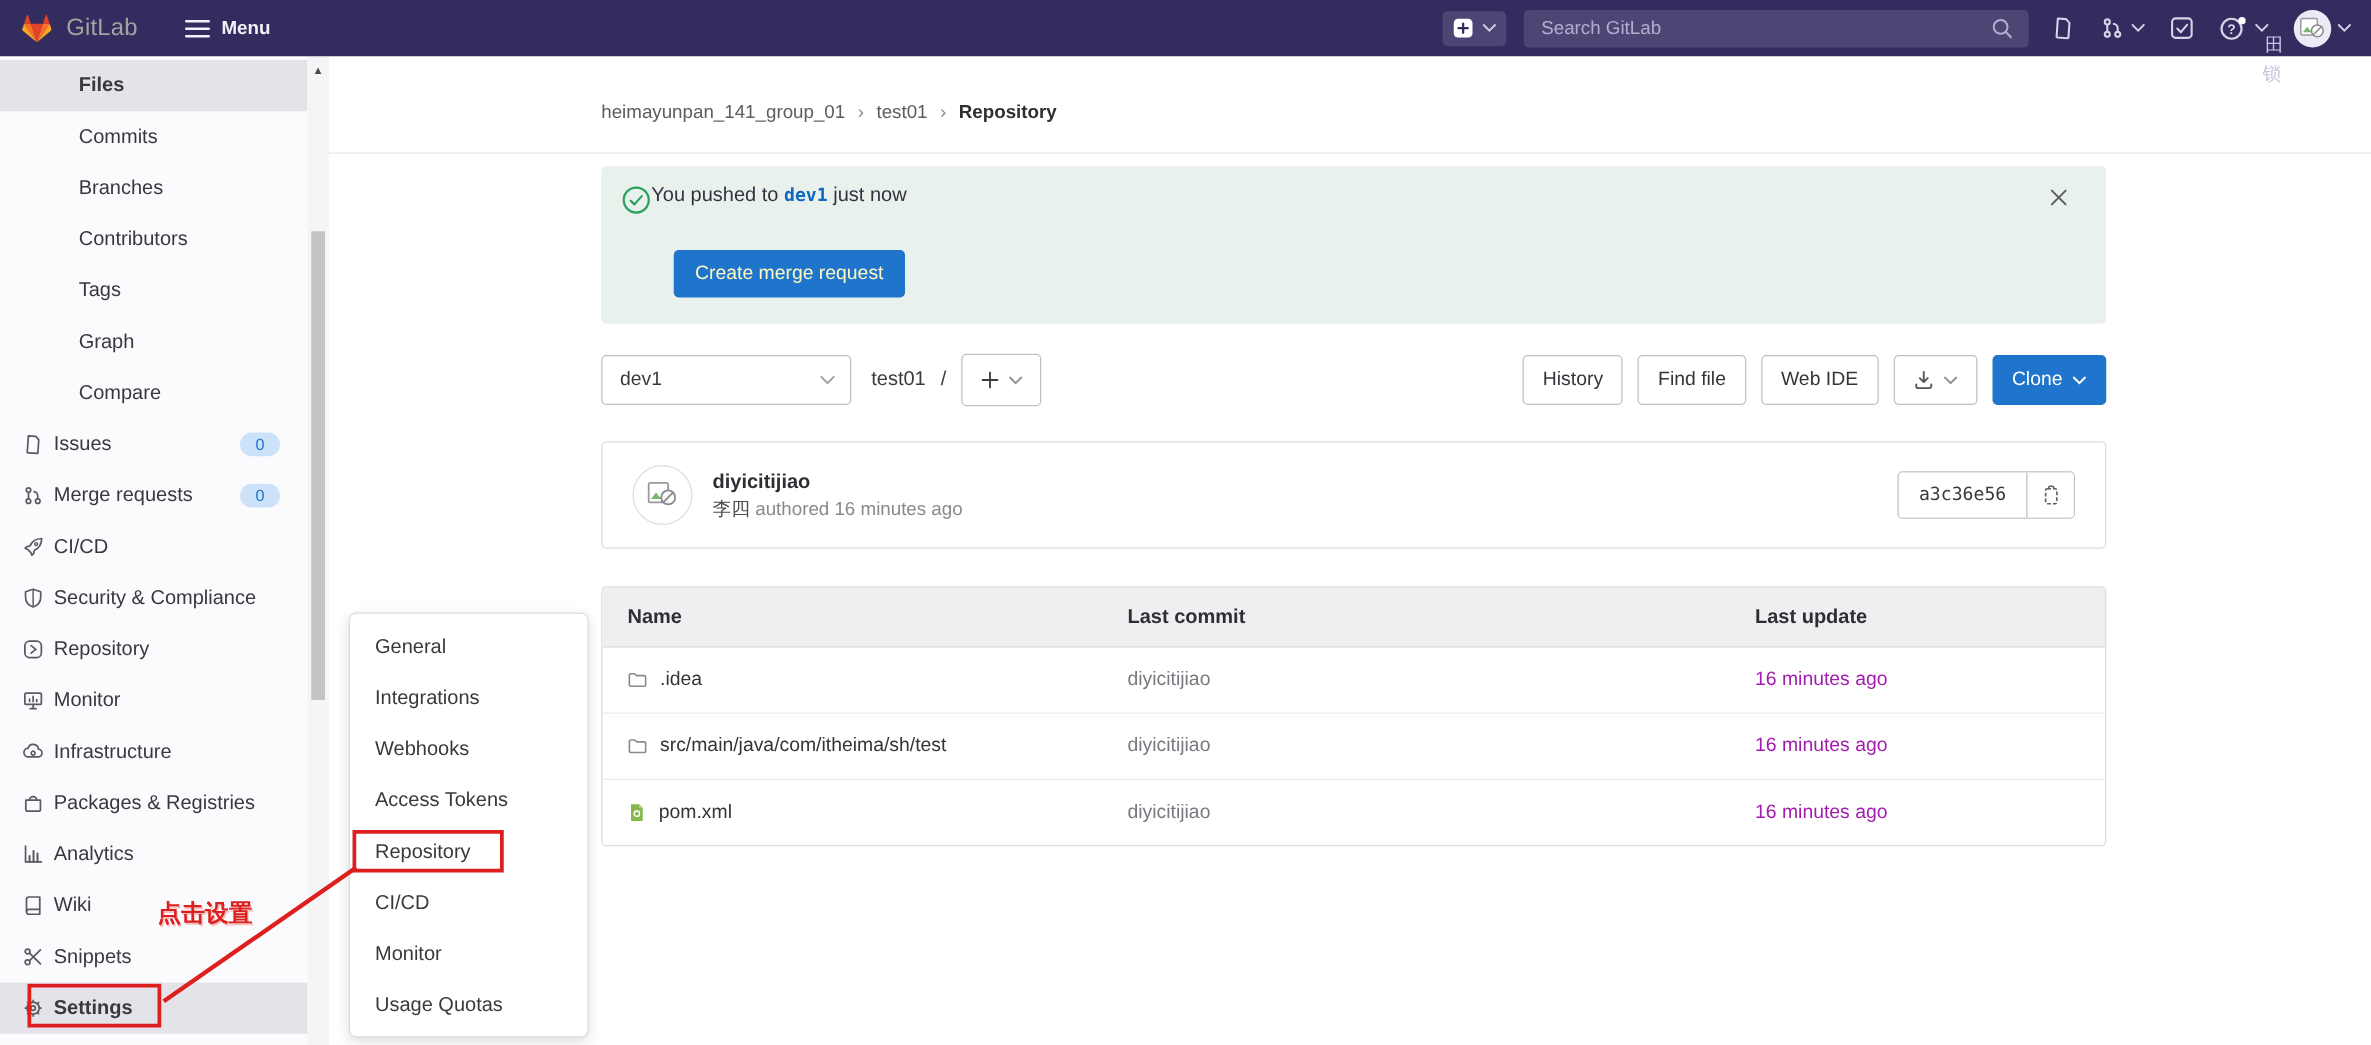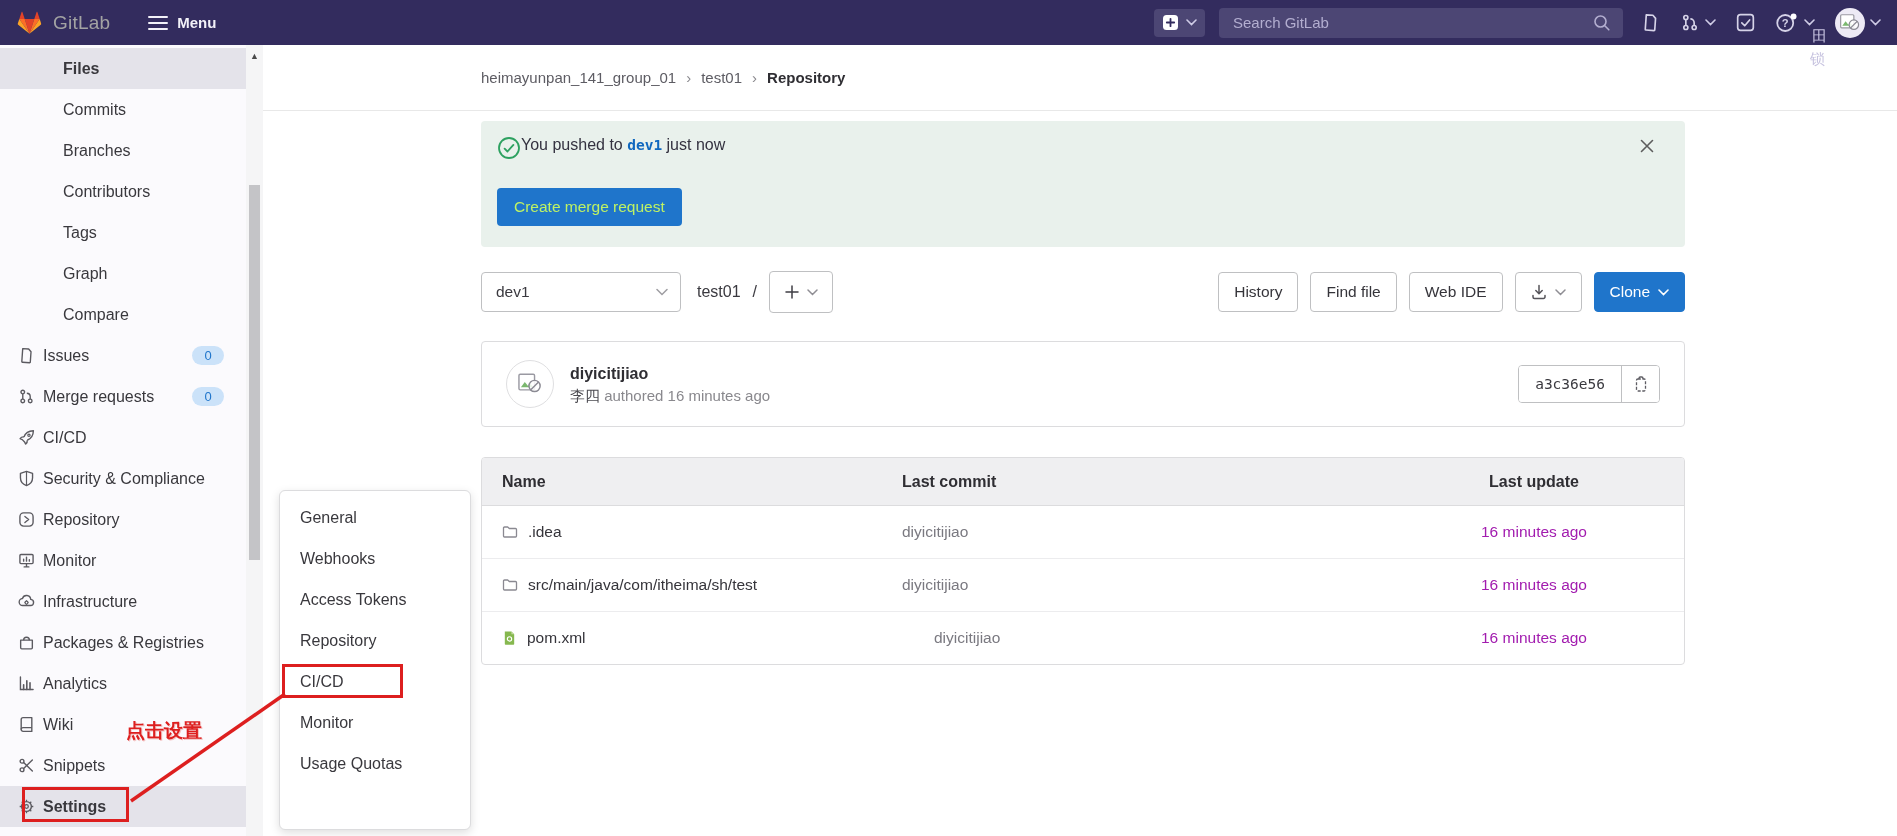--- a/index.html
+++ b/index.html
@@ -51,35 +51,35 @@
 
   
   .red-box{position:absolute;border:3px solid #dd1f1f;z-index:48;pointer-events:none;}
   .red-box.repo{left:282px;top:664px;width:115px;height:28px;}
   .red-box.settings{left:22px;top:787px;width:101px;height:29px;}
   .red-line{position:absolute;left:0;top:0;z-index:49;pointer-events:none;}
   .red-tip{position:absolute;left:126px;top:718px;z-index:50;color:#dd1f1f;font-size:19px;
            font-weight:700;text-shadow:1px 1px 0 #f3c3c3;pointer-events:none;}
 
   
-  .main{position:absolute;left:263px;top:45px;width:1634px;height:643px;background:#fff;}
+  .main{position:absolute;left:263px;top:57px;width:1634px;height:643px;background:#fff;}
   .breadcrumb{height:66px;display:flex;align-items:center;padding-left:218px;
               border-bottom:1px solid #e8e8e8;font-size:15px;box-sizing:border-box;}
   .bc-link{color:#5d5c63;cursor:pointer;}
   .bc-sep{color:#89888d;margin:0 10px;}
   .bc-current{color:#2f2e33;font-weight:600;}
   .container{width:1204px;margin-left:218px;}
 
   .alert{margin-top:10px;background:#e9f1ec;border-radius:4px;position:relative;
          padding:15px 16px 21px 16px;box-sizing:border-box;}
   .alert-row{display:flex;align-items:flex-start;gap:0;}
   .alert-text{font-size:16px;color:#343240;}
   .alert-branch{font-family:"DejaVu Sans Mono",monospace;font-weight:700;color:#1068bf;font-size:14.5px;}
   .alert-close{position:absolute;top:17px;right:30px;background:none;border:none;cursor:pointer;padding:0;}
-  .cta-btn{margin-top:28px;height:38px;padding:0 17px;background:#1f75cb;color:#bef264;
+  .cta-btn{margin-top:28px;margin-left:42px;height:38px;padding:0 17px;background:#1f75cb;color:#fef9c3;
            border:none;border-radius:4px;font-size:15.5px;cursor:pointer;font-family:"Liberation Sans",sans-serif;}
 
   .toolbar{margin-top:25px;display:flex;align-items:center;height:40px;}
   .branch-select{width:200px;height:40px;border:1px solid #bfc0c2;border-radius:4px;background:#fff;
                  display:flex;align-items:center;padding:0 12px 0 14px;box-sizing:border-box;cursor:pointer;}
   .branch-select span{font-size:15.5px;color:#3a393f;}
   .branch-select .chev{margin-left:auto;}
   .proj-name{margin-left:16px;font-size:16px;color:#3a393f;}
   .path-sep{margin:0 12px;font-size:16px;color:#3a393f;}
   .plus-group{width:62px;height:40px;border:1px solid #bfc0c2;border-radius:4px;background:#fff;
@@ -101,24 +101,24 @@
   .hash-group{margin-left:auto;display:flex;height:36px;border:1px solid #bfc0c2;border-radius:4px;overflow:hidden;}
   .hash-text{padding:0 16px;display:flex;align-items:center;font-family:"DejaVu Sans Mono",monospace;
              font-size:14.5px;color:#3a393f;background:#fff;}
   .copy-btn{width:38px;border:none;border-left:1px solid #bfc0c2;background:#fff;cursor:pointer;
             display:flex;align-items:center;justify-content:center;}
 
   .files-table{margin-top:30px;border:1px solid #dcdcde;border-radius:4px;overflow:hidden;}
   .t-head{display:flex;align-items:center;height:47px;background:#efeff1;border-bottom:1px solid #dcdcde;
           font-size:16px;font-weight:700;color:#2f2e33;}
   .t-row{display:flex;align-items:center;height:52px;border-bottom:1px solid #ececee;font-size:15.5px;}
-  .t-row:last-child{border-bottom:none;gap:32px;}
+  .t-row:last-child{border-bottom:none;}
   .col-name{width:420px;padding-left:20px;box-sizing:border-box;display:flex;align-items:center;gap:10px;}
   .col-commit{flex:1;}
-  .col-update{width:280px;padding-right:20px;box-sizing:border-box;text-align:center;}
+  .col-update{width:280px;padding-right:20px;box-sizing:border-box;text-align:left;}
   .file-link{color:#35343a;cursor:pointer;}
   .commit-link{color:#7a7980;cursor:pointer;}
   .update-text{color:#a21caf;}
 </style>
 </head>
 <body>
 
 <div id="app">
 
   <div class="navbar">
@@ -530,20 +530,21 @@
           <span class="col-commit"><span class="commit-link">diyicitijiao</span></span>
           <span class="col-update update-text">16 minutes ago</span>
         </div>
       </div>
 
     </div>
   </div>
 
   <div class="flyout">
     <div class="f-item">General</div>
+    <div class="f-item">Integrations</div>
     <div class="f-item">Webhooks</div>
     <div class="f-item">Access Tokens</div>
     <div class="f-item">Repository</div>
     <div class="f-item">CI/CD</div>
     <div class="f-item">Monitor</div>
     <div class="f-item">Usage Quotas</div>
   </div>
 
   <div class="red-box repo"></div>
   <div class="red-box settings"></div>

